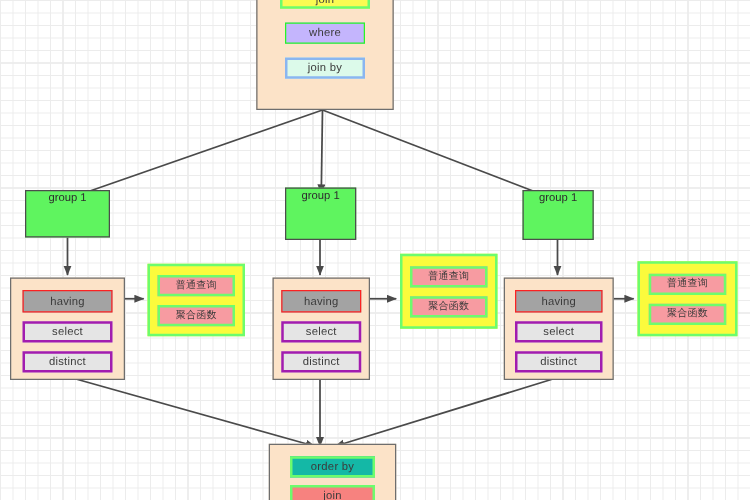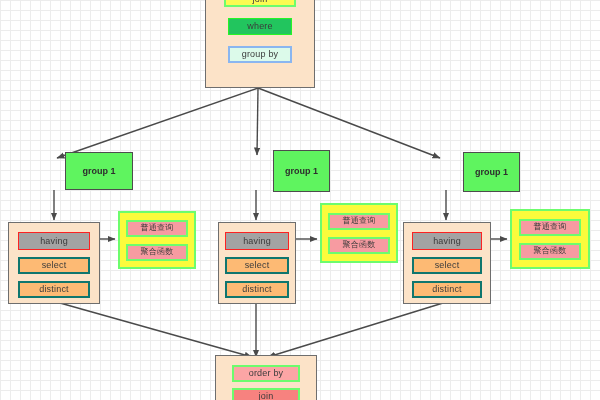--- a/index.html
+++ b/index.html
@@ -78,60 +78,59 @@
     letter-spacing: .2px;
     line-height: 1;
     white-space: nowrap;
   }
 
   .chip-join {
     background: #fbfb52;
     border: 2px solid #6dfc6d;
   }
   .chip-where {
-    background: #22c55e;
+    background: #c4b5fd;
     border: 1px solid #26f526;
   }
   .chip-groupby {
     background: #dcfaea;
     border: 2px solid #8ab6f0;
   }
   .chip-having {
     background: #a3a3a3;
     border: 1px solid #fc2222;
   }
   .chip-yellow {
-    background: #fdba74;
-    border: 2px solid #0f766e;
+    background: #e5e5e5;
+    border: 2px solid #a21caf;
   }
   .chip-pink {
     background: #f79ba1;
     border: 2px solid #6dfc6d;
     font-size: 8px;
   }
   .chip-orderby {
-    background: #fca5a5;
+    background: #14b8a6;
     border: 2px solid #6dfc6d;
   }
   .chip-limit {
     background: #f7827f;
     border: 2px solid #6dfc6d;
   }
 
   
   .gnode {
     background: #5ff45f;
     border: 1px solid #4d4d4d;
     display: flex;
-    align-items: center;
+    align-items: flex-start;
     justify-content: center;
     font-size: 9px;
-    font-weight: bold;
+    font-weight: normal;
     color: #2e2e2e;
-    margin-left: 45px;
   }
 </style>
 </head>
 <body>
 
 <div id="canvas">
 
   <svg id="edges" viewBox="0 0 600 400" xmlns="http://www.w3.org/2000/svg">
     <defs>
       <marker id="ah" markerWidth="9" markerHeight="9" refX="7.5" refY="3.2" orient="auto" markerUnits="userSpaceOnUse">
@@ -157,21 +156,21 @@
   </svg>
 
   <div class="node panel" style="left:205px; top:-22px; width:110px; height:110px; gap:11px; padding-top:12px;">
     <div class="chip chip-join" style="width:72px; height:16px;">
       <span>join</span>
     </div>
     <div class="chip chip-where" style="width:64px; height:17px;">
       <span>where</span>
     </div>
     <div class="chip chip-groupby" style="width:64px; height:17px;">
-      <span>group by</span>
+      <span>join by</span>
     </div>
   </div>
 
   <div class="node gnode" style="left:20px; top:152px; width:68px; height:38px;">
     <span>group 1</span>
   </div>
 
   <div class="node gnode" style="left:228px; top:150px; width:57px; height:42px;">
     <span>group 1</span>
   </div>

